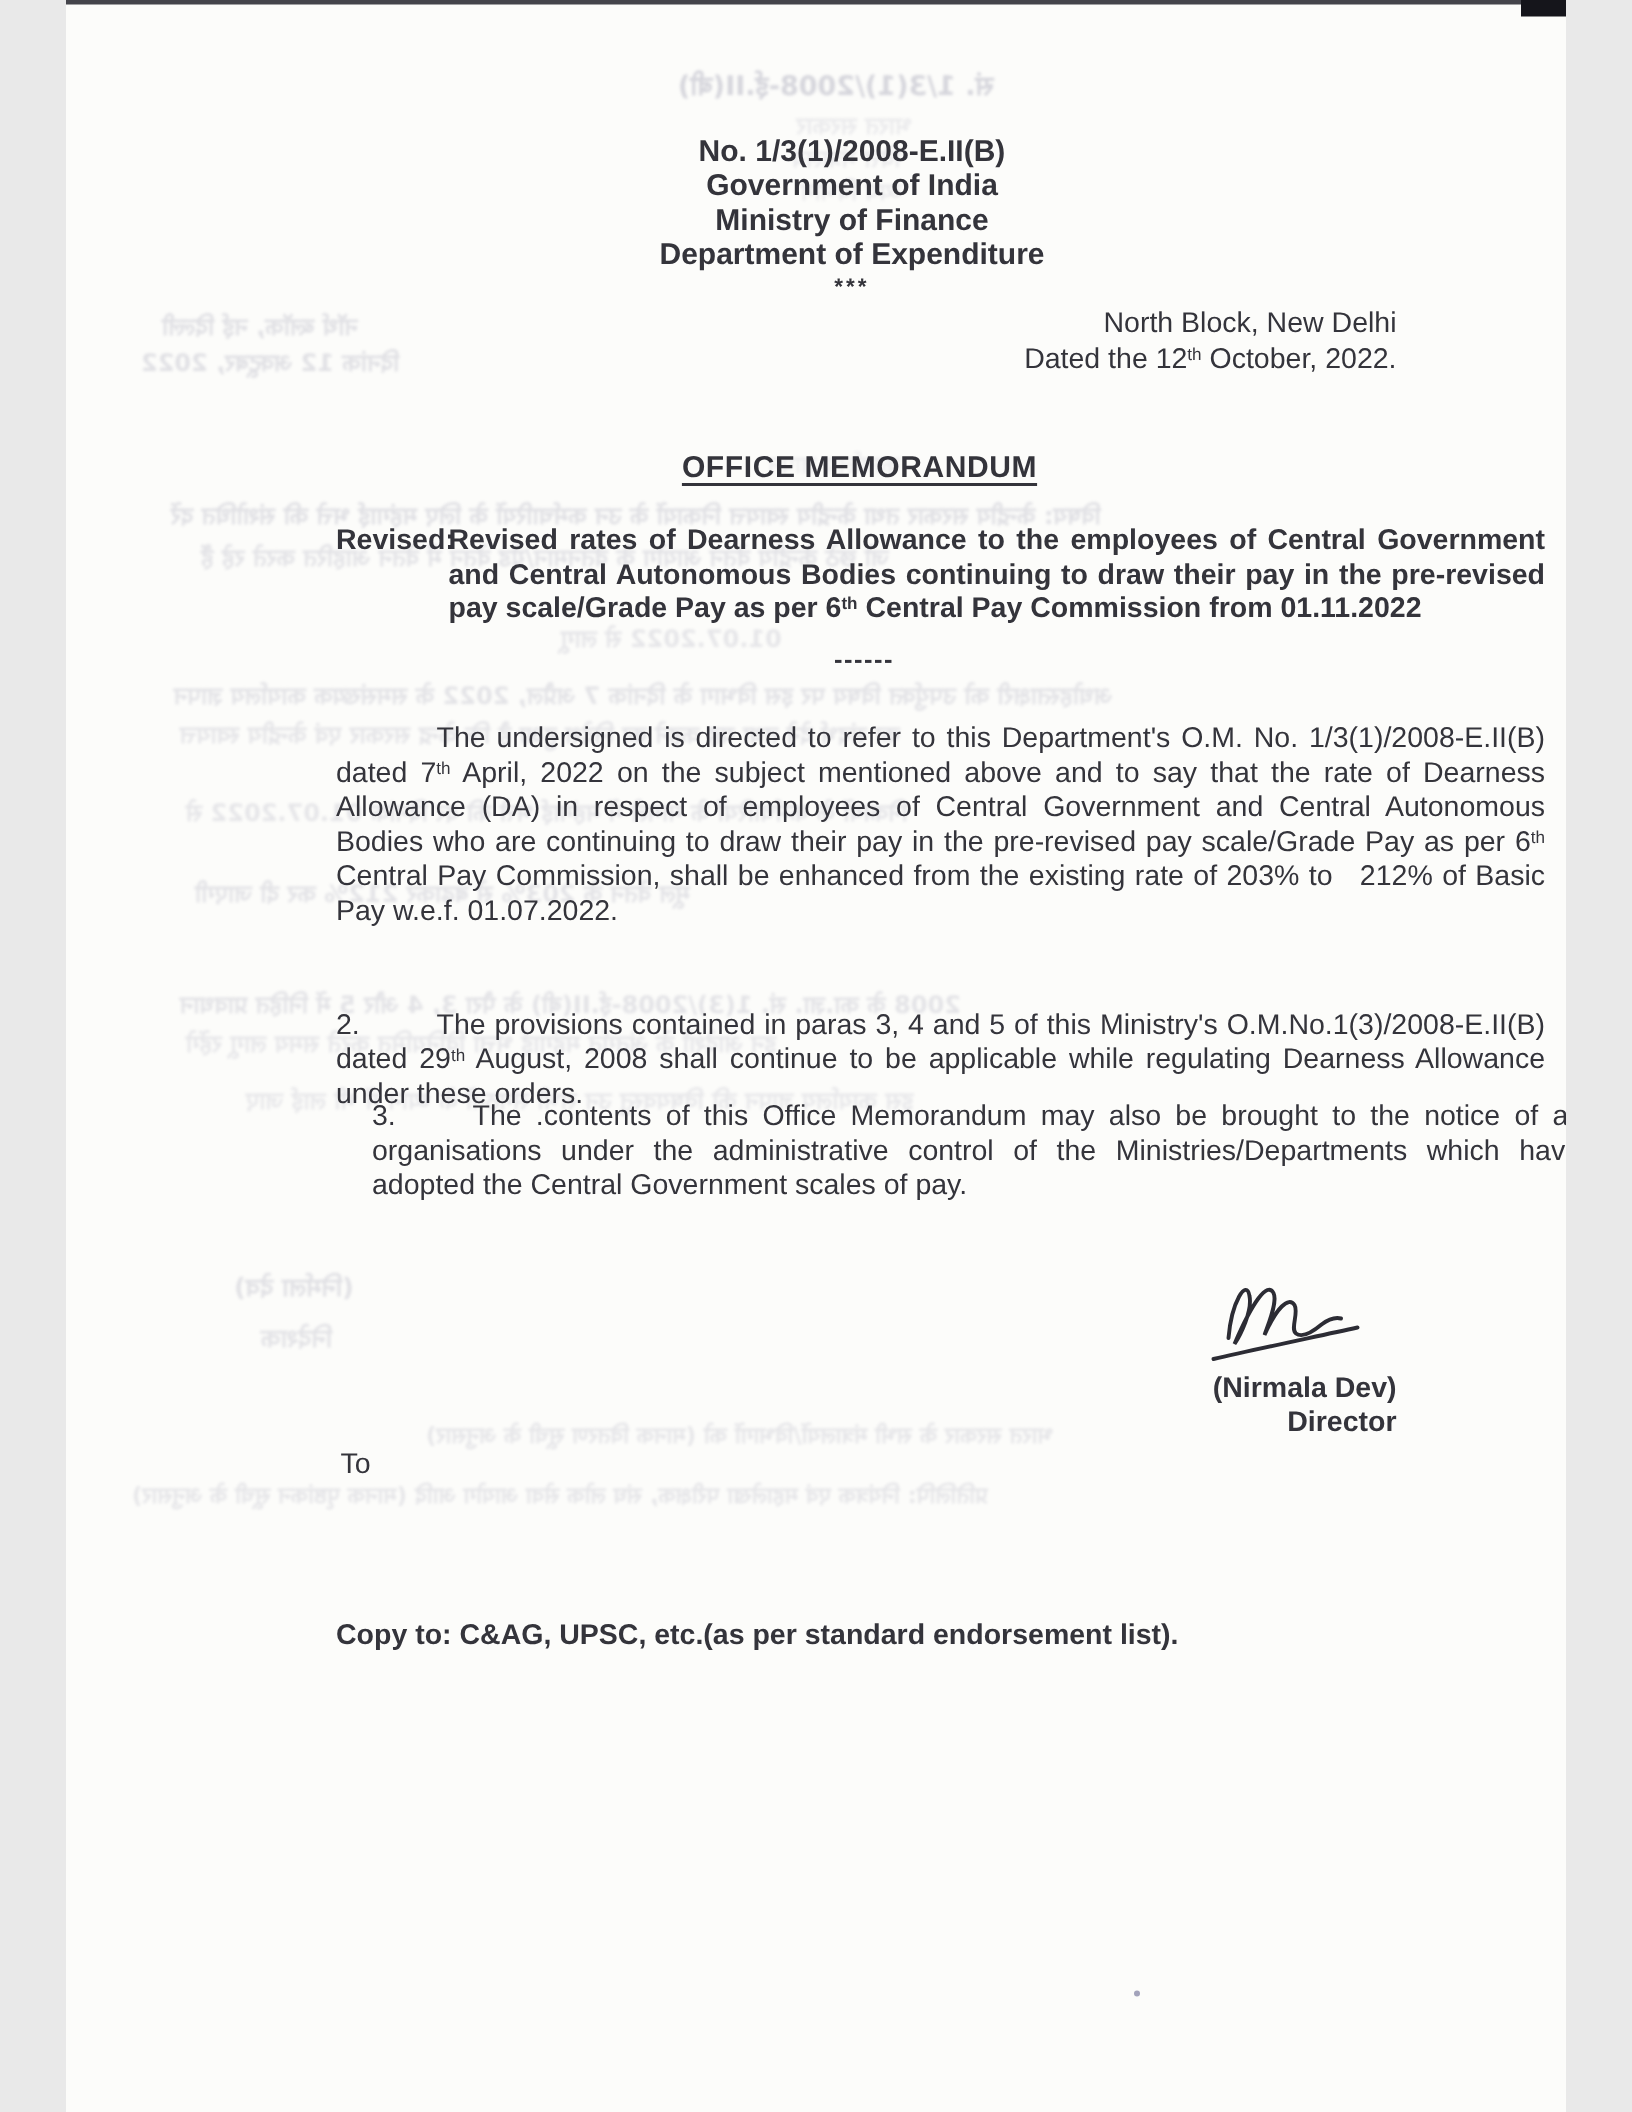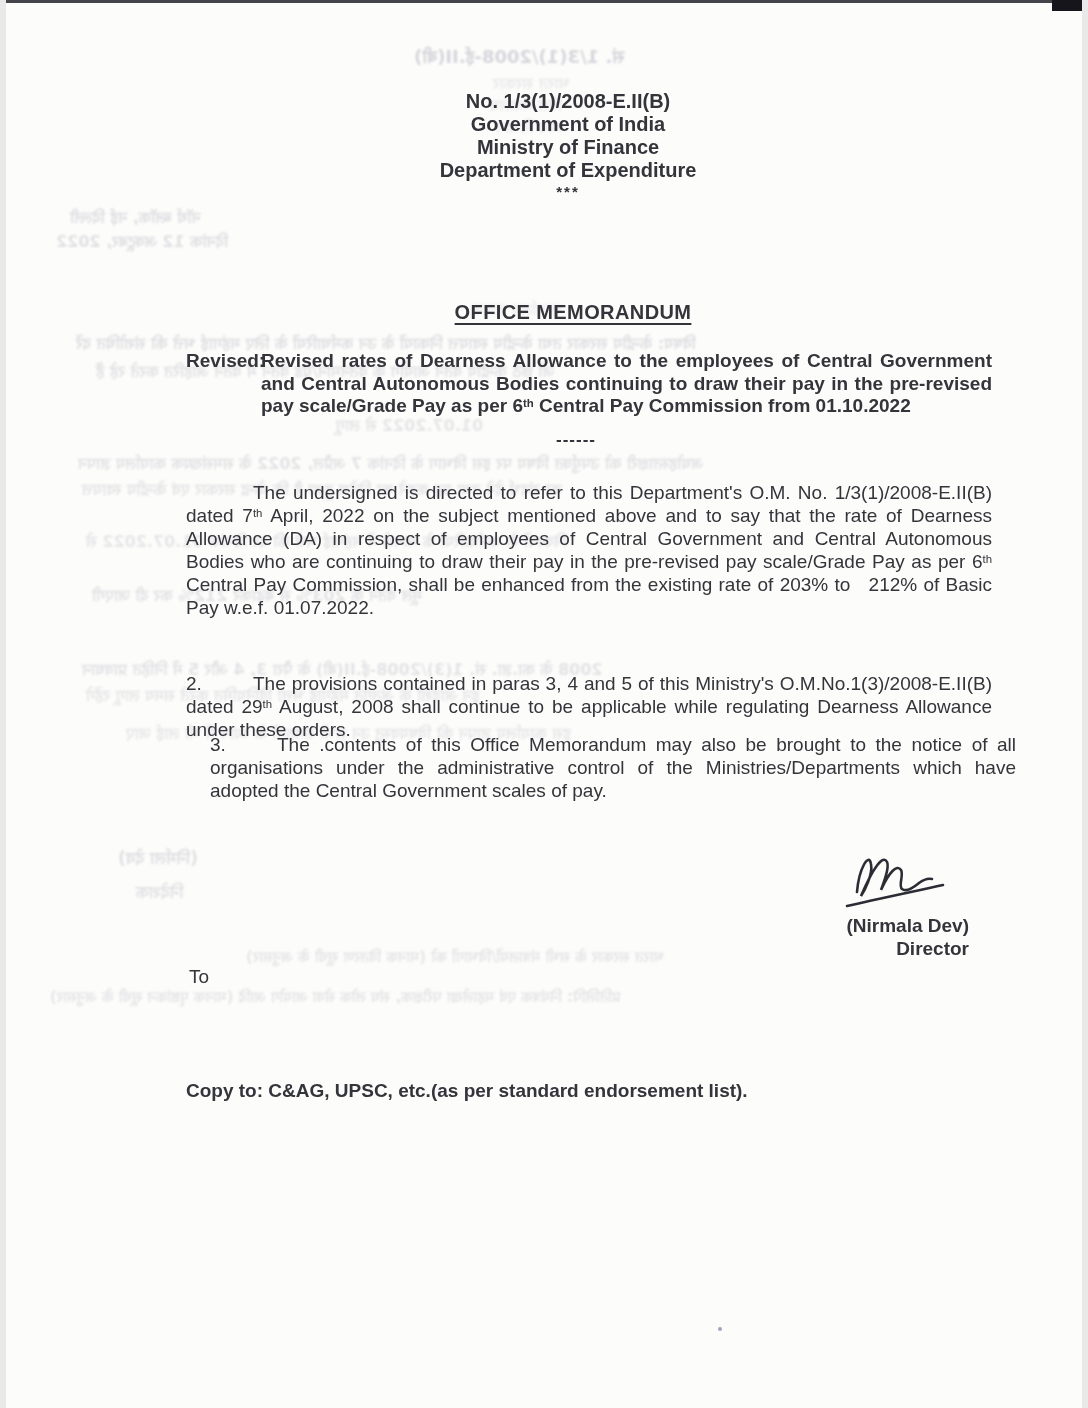--- a/index.html
+++ b/index.html
@@ -1,17 +1,17 @@
 <!DOCTYPE html>
 <html><head>
 <meta charset="utf-8">
 <style>
   html,body{margin:0;padding:0;background:#e9e9e9;}
   .page{
-    position:relative;width:1076px;height:1408px;margin:0 auto;
+    position:relative;width:1000px;height:1408px;margin:0 auto;
     background:#fcfcfa;overflow:hidden;
     font-family:"Liberation Sans",sans-serif;color:#34343b;
   }
   
   .scan-strip{position:absolute;top:0;left:0;width:100%;height:3px;background:#23232b;opacity:.85;}
   .scan-corner{position:absolute;top:0;right:0;width:30px;height:11px;background:#15151b;}
   .speck{position:absolute;width:4px;height:4px;border-radius:50%;background:#5a5a86;opacity:.55;}
 
   
   .ghost-layer{position:absolute;inset:0;z-index:0;}
@@ -97,28 +97,32 @@
   <div class="content">
 
     <div class="letterhead">
       <div>No. 1/3(1)/2008-E.II(B)</div>
       <div>Government of India</div>
       <div>Ministry of Finance</div>
       <div>Department of Expenditure</div>
       <div class="stars">***</div>
     </div>
 
+    <div class="dateline">
+      <div>North Block, New Delhi</div>
+      <div><span>Dated the 12</span><sup>th</sup><span> October, 2022.</span></div>
+    </div>
 
     <div class="om-title">
       <span>OFFICE MEMORANDUM</span>
     </div>
 
     <div class="subject">
       <div class="subject-label">Revised:</div>
-      <div class="subject-body"><span>Revised rates of Dearness Allowance to the employees of Central Government and Central Autonomous Bodies continuing to draw their pay in the pre-revised pay scale/Grade Pay as per 6</span><sup>th</sup><span> Central Pay Commission from 01.10.2022</span></div>
+      <div class="subject-body"><span>Revised rates of Dearness Allowance to the employees of Central Government and Central Autonomous Bodies continuing to draw their pay in the pre-revised pay scale/Grade Pay as per 6</span><sup>th</sup><span> Central Pay Commission from 01.11.2022</span></div>
     </div>
 
     <div class="divider">------</div>
 
     <div class="para para1"><span>The undersigned is directed to refer to this Department's O.M. No. 1/3(1)/2008-E.II(B) dated 7</span><sup>th</sup><span> April, 2022  on the subject mentioned above and to say that the rate of Dearness Allowance (DA) in respect of employees of Central Government and Central Autonomous Bodies who are  continuing to draw their pay in the pre-revised pay scale/Grade Pay as per 6</span><sup>th</sup><span> Central Pay Commission, shall be enhanced from the existing rate of 203% to </span><b>212%</b><span>  of Basic Pay w.e.f. 01.07.2022.</span></div>
 
     <div class="para para2"><span class="par-num">2.</span><span>The provisions contained in paras 3, 4 and 5 of this Ministry's O.M.No.1(3)/2008-E.II(B) dated 29</span><sup>th</sup><span> August, 2008 shall continue to be applicable while regulating Dearness Allowance under these orders.</span></div>
 
     <div class="para para3"><span class="par-num">3.</span><span>The .contents of this Office Memorandum may also be brought to the notice of all organisations under the administrative control of the Ministries/Departments which have adopted the Central Government scales of pay.</span></div>
 

